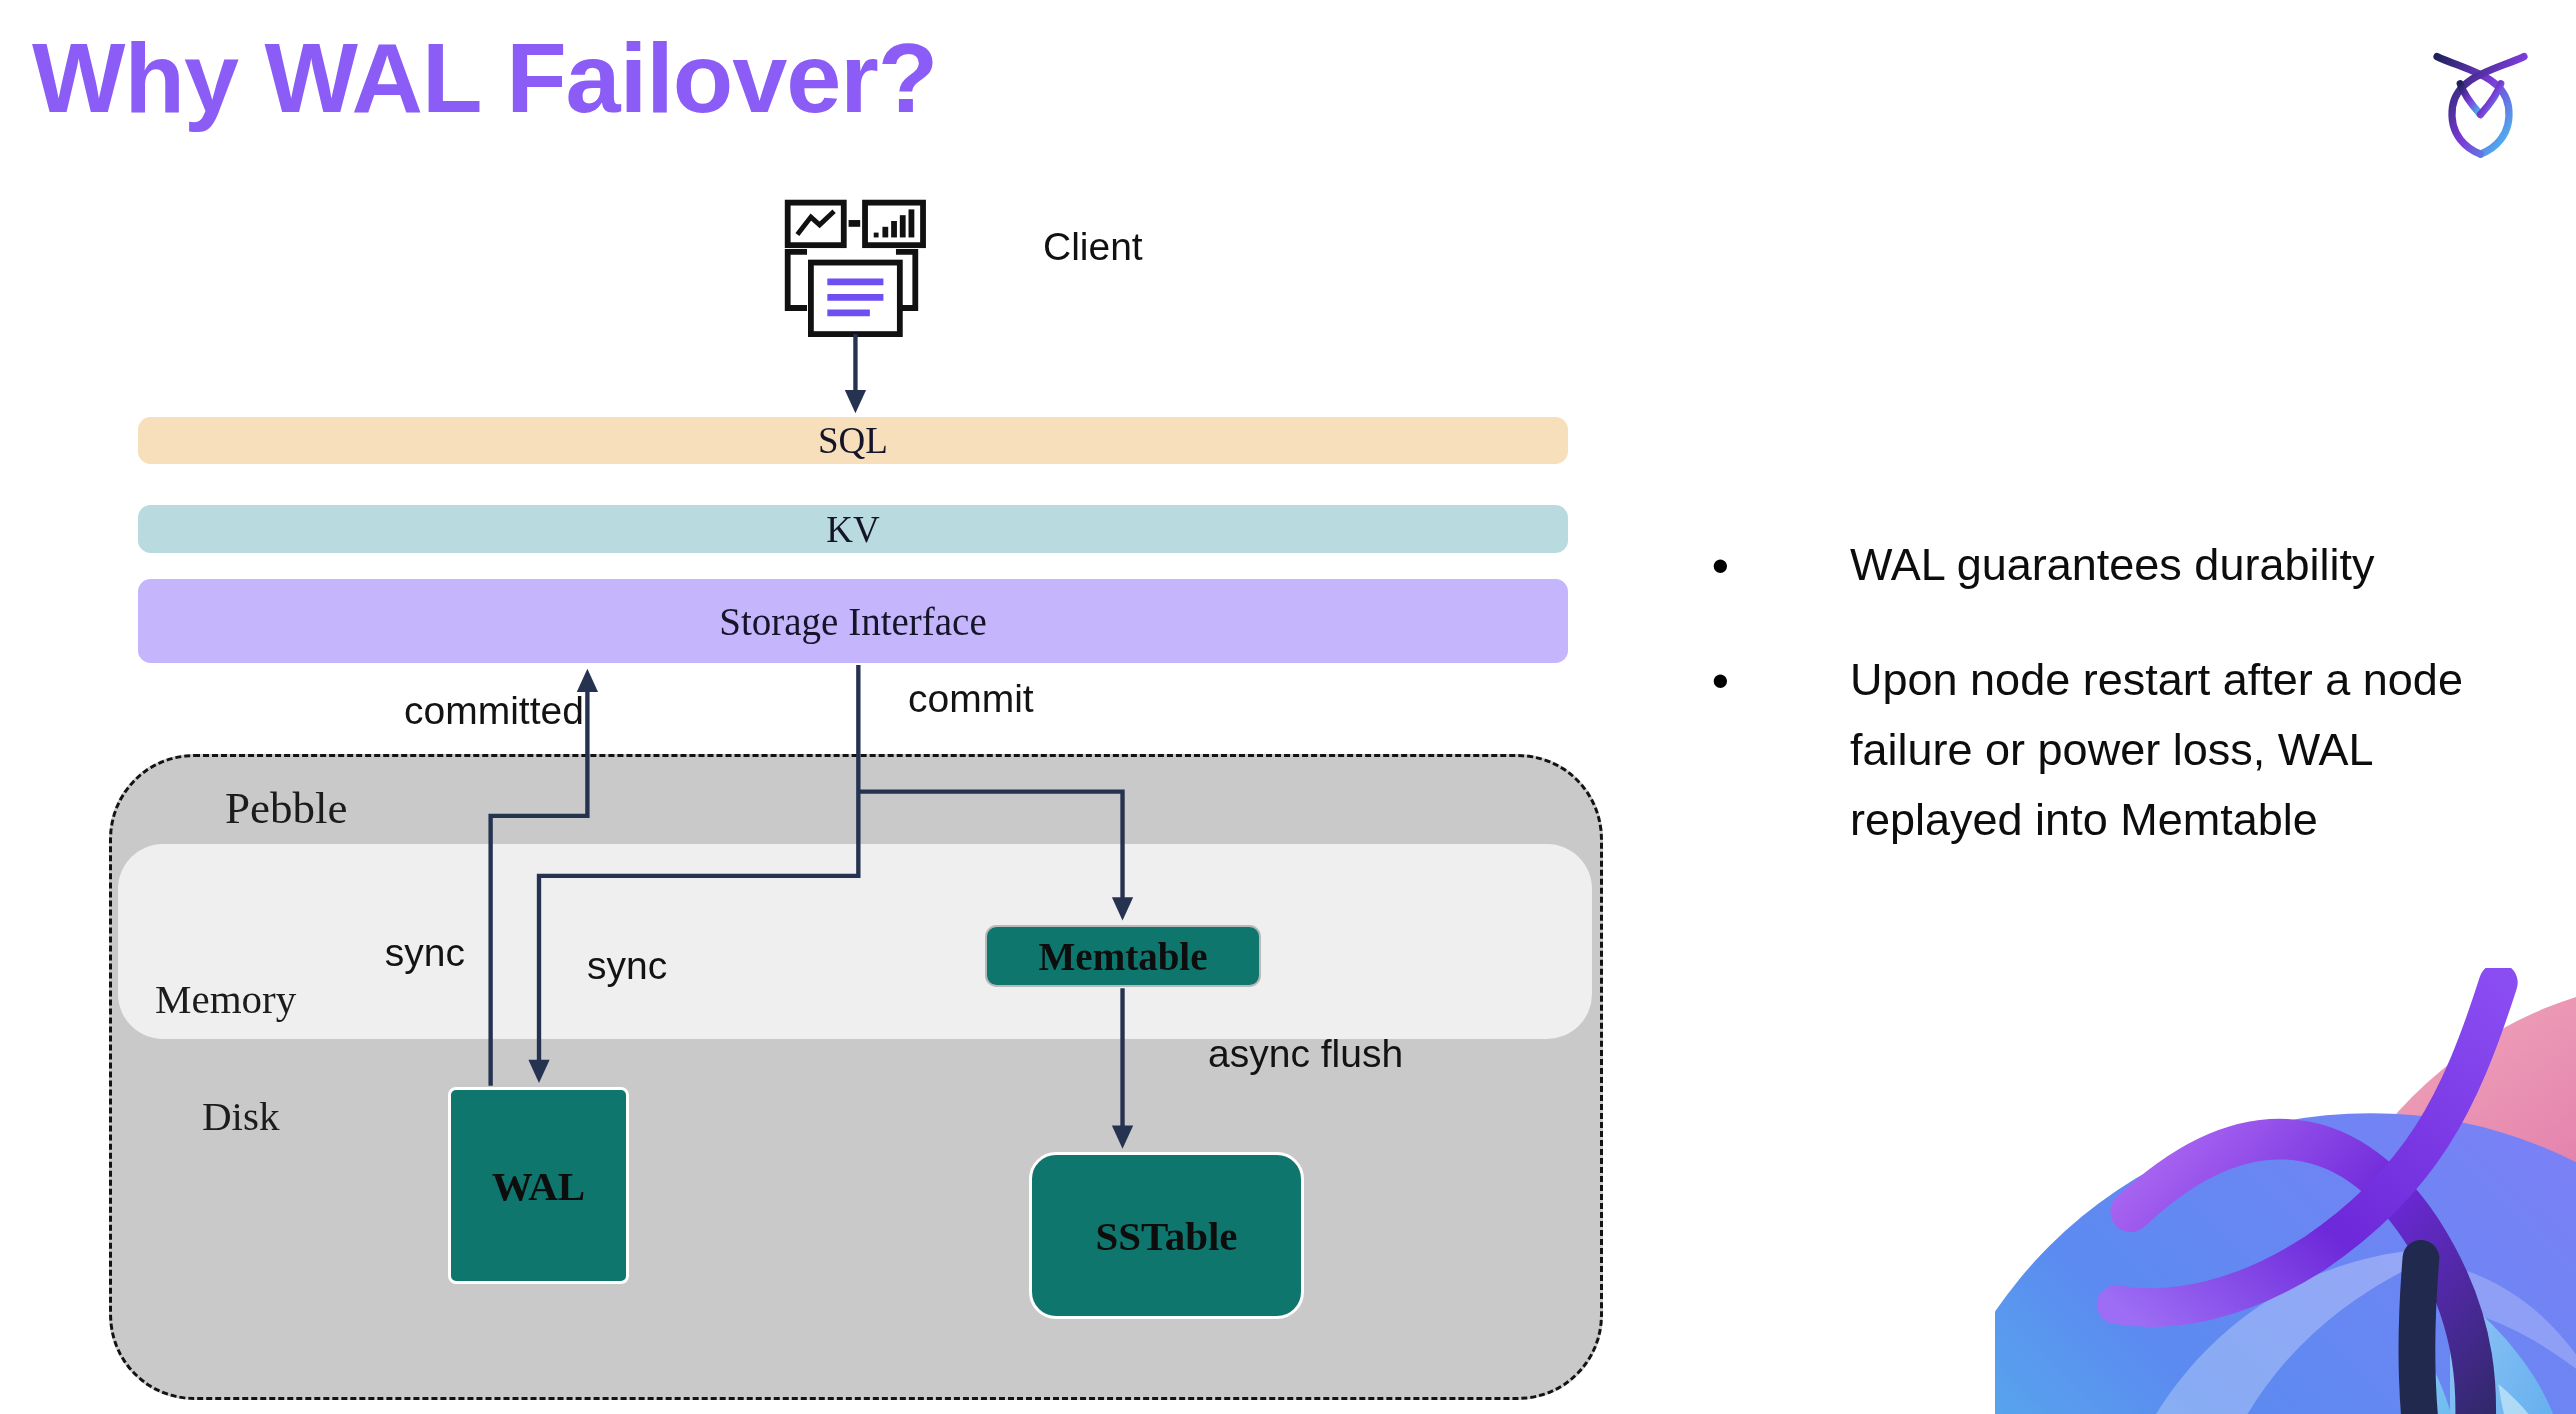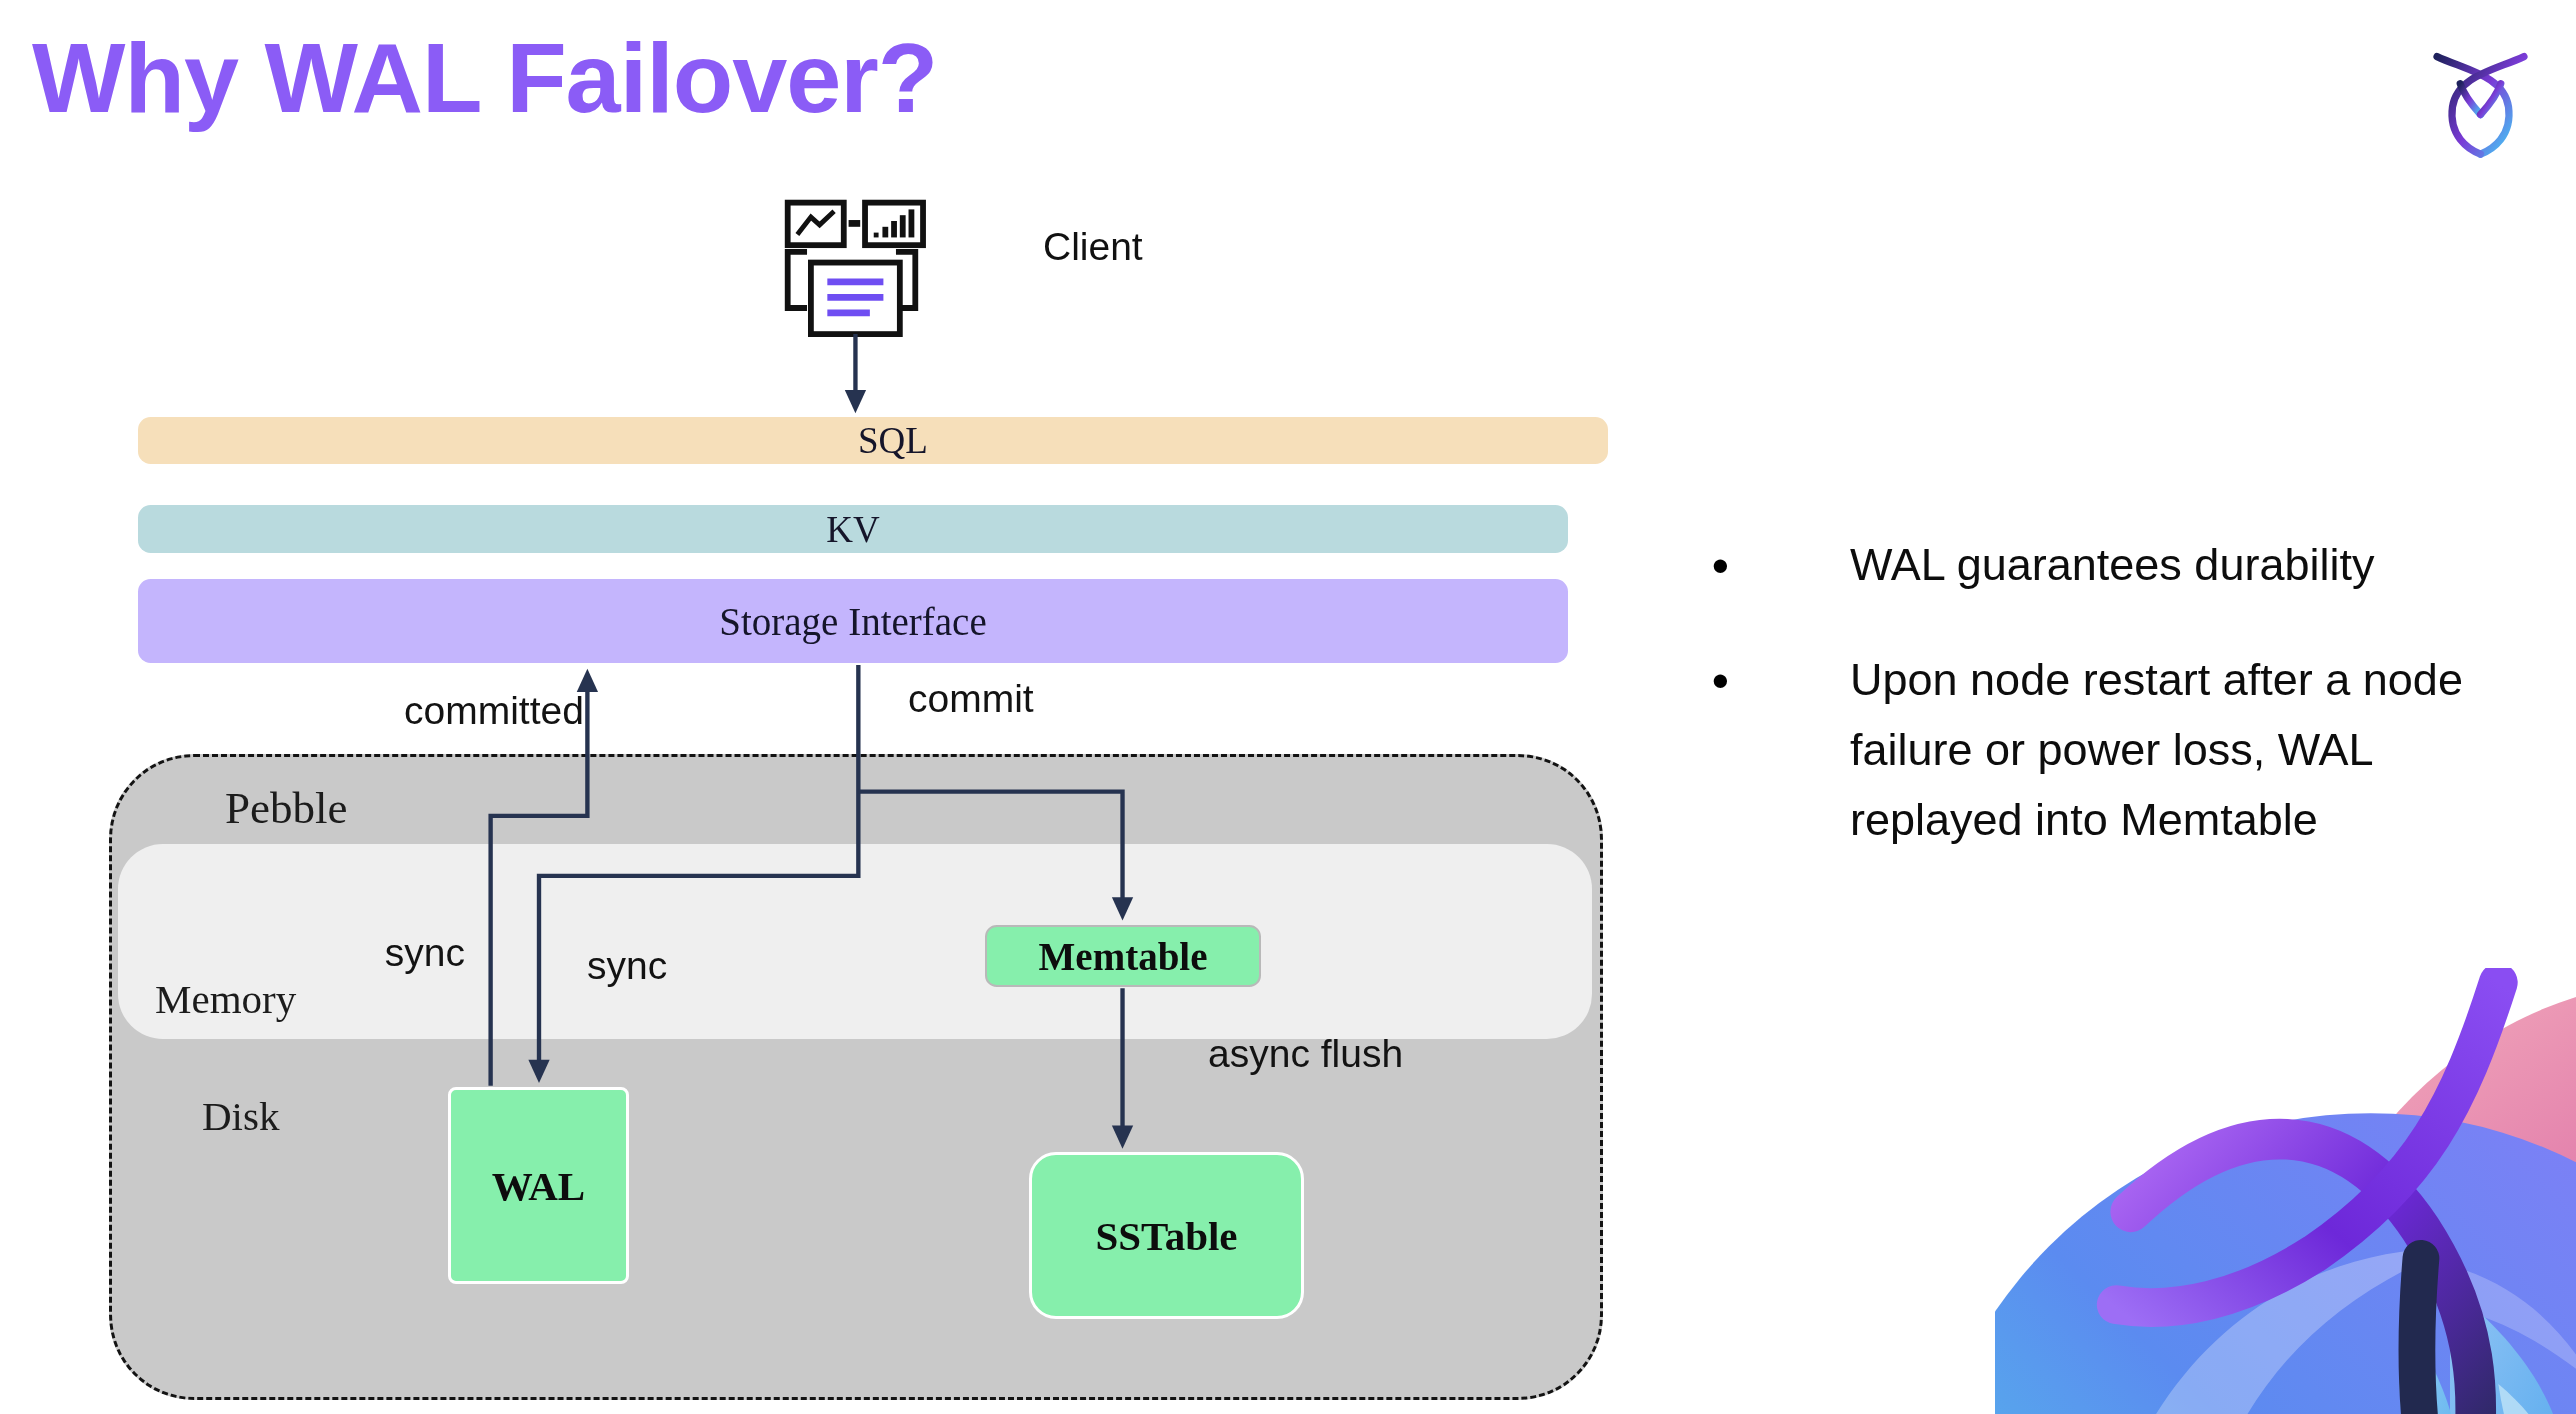--- a/index.html
+++ b/index.html
@@ -7,35 +7,35 @@
          font-family:"Liberation Sans",sans-serif;color:#111;}
   .abs{position:absolute;}
 
   
   .title{left:32px;top:21px;font-size:99px;font-weight:bold;letter-spacing:-1px;color:#8b5cf6;
          font-family:"Liberation Sans",sans-serif;}
 
   
   .layer{left:138px;width:1430px;border-radius:12.6px;display:flex;align-items:center;justify-content:center;
          font-family:"Liberation Serif",serif;color:#15152a;}
-  .layer-sql{top:417px;height:47px;background:#f6dfba;font-size:37px;padding-left:40px;}
+  .layer-sql{top:417px;height:47px;background:#f6dfba;font-size:37px;}
   .layer-kv{top:505px;height:48px;background:#b9dade;font-size:37px;}
   .layer-storage{top:579px;height:84px;background:#c4b5fd;font-size:39px;}
 
   
   .pebble{left:109px;top:754px;width:1494px;height:646px;background:#c9c9c9;
           border:3.9px dashed #131313;border-radius:85px;box-sizing:border-box;}
   .memory-region{left:118px;top:844px;width:1474px;height:195px;background:#efefef;border-radius:45px;}
   .serif-label{font-family:"Liberation Serif",serif;color:#1c1c1c;}
   .lbl-pebble{left:225px;top:782px;font-size:45px;}
   .lbl-memory{left:155px;top:975px;font-size:41px;}
   .lbl-disk{left:202px;top:1092px;font-size:41px;text-align:center;}
 
   
-  .node{background:#86efac;display:flex;align-items:center;justify-content:center;
+  .node{background:#0f766e;display:flex;align-items:center;justify-content:center;
         font-family:"Liberation Serif",serif;font-weight:bold;color:#0d0d0d;box-sizing:border-box;}
   .node-wal{left:448px;top:1087px;width:181px;height:197px;border:3.9px solid #ffffff;border-radius:8px;font-size:41px;}
   .node-memtable{left:985px;top:925px;width:276px;height:62px;border:2.9px solid #b9b9b9;border-radius:11.6px;font-size:39px;}
   .node-sstable{left:985px;top:1152px;width:275px;height:167px;border:3.9px solid #ffffff;border-radius:27px;font-size:41px;margin-left:44px;}
 
   
   .edge-label{font-size:39px;color:#131313;}
   .lbl-committed{left:404px;top:689px;}
   .lbl-commit{left:908px;top:677px;}
   .lbl-sync-left{left:368px;top:931px;width:97px;text-align:right;}

